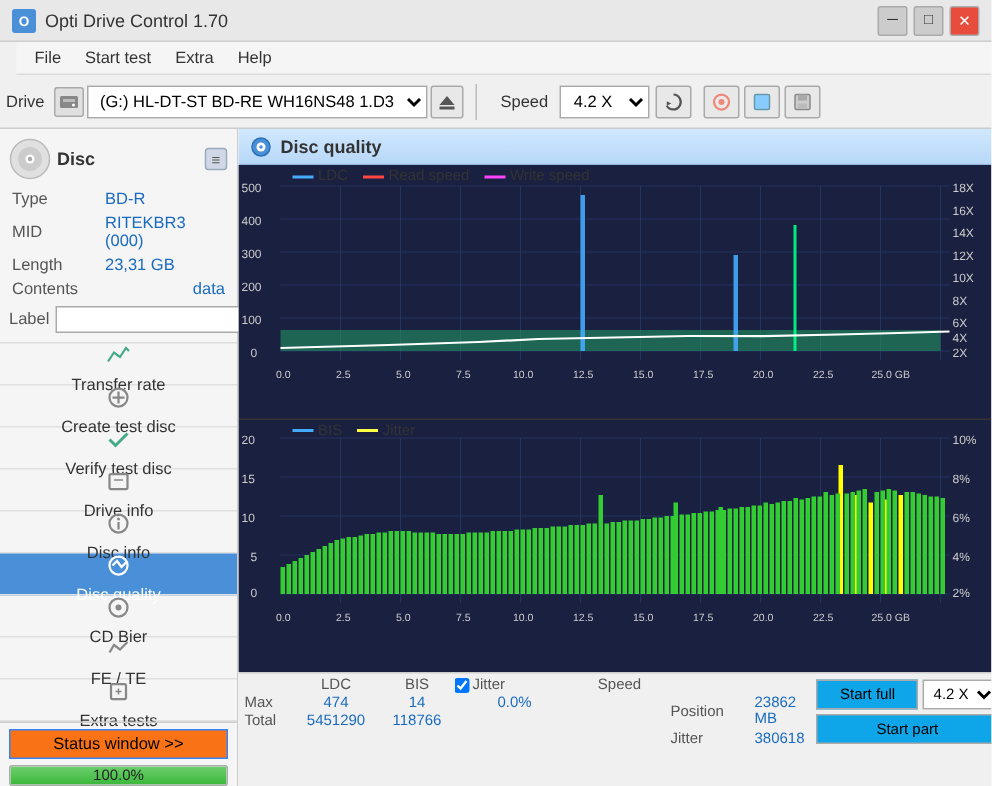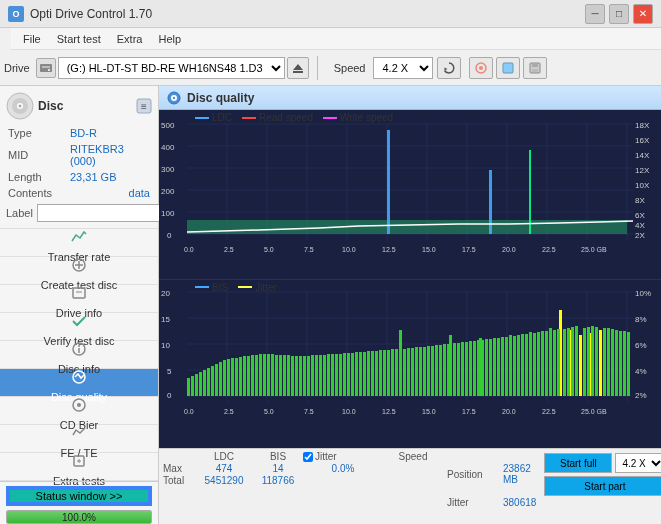--- a/index.html
+++ b/index.html
@@ -199,22 +199,22 @@
     }
     
     .status-bar {
       border-top: 1px solid #ccc;
       height: 44px;
       padding: 4px 6px;
     }
     .status-btn {
       width: 100%;
       height: 20px;
-      background: #14b8a6;
-      border: 4px solid #3b82f6;
+      background: #f97316;
+      border: 1px solid #3b82f6;
       font-size: 11px;
       cursor: pointer;
       margin-bottom: 4px;
     }
     .progress-bar-container {
       height: 14px;
       background: #e0e0e0;
       border: 1px solid #aaa;
       border-radius: 2px;
       overflow: hidden;
@@ -433,30 +433,30 @@
       <div class="nav-item">
         <svg class="nav-icon" viewBox="0 0 16 16">
             <circle cx="8" cy="8" r="6" fill="none" stroke="#888" stroke-width="1.5"></circle>
             <line x1="8" y1="4" x2="8" y2="12" stroke="#888" stroke-width="1.5"></line>
             <line x1="4" y1="8" x2="12" y2="8" stroke="#888" stroke-width="1.5"></line>
           </svg>
         <span>Create test disc</span>
       </div>
       <div class="nav-item">
         <svg class="nav-icon" viewBox="0 0 16 16">
+            <polyline points="2,8 6,12 14,4" stroke="#4a8" stroke-width="2" fill="none"></polyline>
+          </svg>
+        <span>Verify test disc</span>
+      </div>
+      <div class="nav-item">
+        <svg class="nav-icon" viewBox="0 0 16 16">
             <rect x="2" y="3" width="12" height="10" rx="1" fill="none" stroke="#888" stroke-width="1.5"></rect>
             <line x1="5" y1="7" x2="11" y2="7" stroke="#888" stroke-width="1"></line>
           </svg>
         <span>Drive info</span>
-      </div>
-      <div class="nav-item">
-        <svg class="nav-icon" viewBox="0 0 16 16">
-            <polyline points="2,8 6,12 14,4" stroke="#4a8" stroke-width="2" fill="none"></polyline>
-          </svg>
-        <span>Verify test disc</span>
       </div>
       <div class="nav-item">
         <svg class="nav-icon" viewBox="0 0 16 16">
             <circle cx="8" cy="8" r="6" fill="none" stroke="#888" stroke-width="1.5"></circle>
             <circle cx="8" cy="5" r="1" fill="#888"></circle>
             <line x1="8" y1="7" x2="8" y2="12" stroke="#888" stroke-width="1.5"></line>
           </svg>
         <span>Disc info</span>
       </div>
       <div class="nav-item active">
@@ -789,21 +789,21 @@
           </div>
 
           <div style="display:flex;align-items:center;">
             <div style="width:32px;color:#555;font-size:10px;">Total</div>
             <div style="width:58px;text-align:center;color:#1a6bbf;font-size:10px;">5451290</div>
             <div style="width:50px;text-align:center;color:#1a6bbf;font-size:10px;">118766</div>
           </div>
         </div>
 
         <div style="display:flex;gap:8px;align-items:flex-start;">
-          <div style="display:flex;flex-direction:column;gap:12px;font-size:10px;padding-top:12px;">
+          <div style="display:flex;flex-direction:column;gap:2px;font-size:10px;padding-top:12px;">
             <div style="display:flex;align-items:center;gap:4px;">
               <span style="color:#555;min-width:52px;">Position</span>
               <span style="color:#1a6bbf;">23862 MB</span>
             </div>
             <div style="display:flex;align-items:center;gap:4px;">
               <span style="color:#555;min-width:52px;">Jitter</span>
               <span style="color:#1a6bbf;">380618</span>
             </div>
           </div>
           <div style="display:flex;flex-direction:column;gap:3px;padding-top:2px;">

